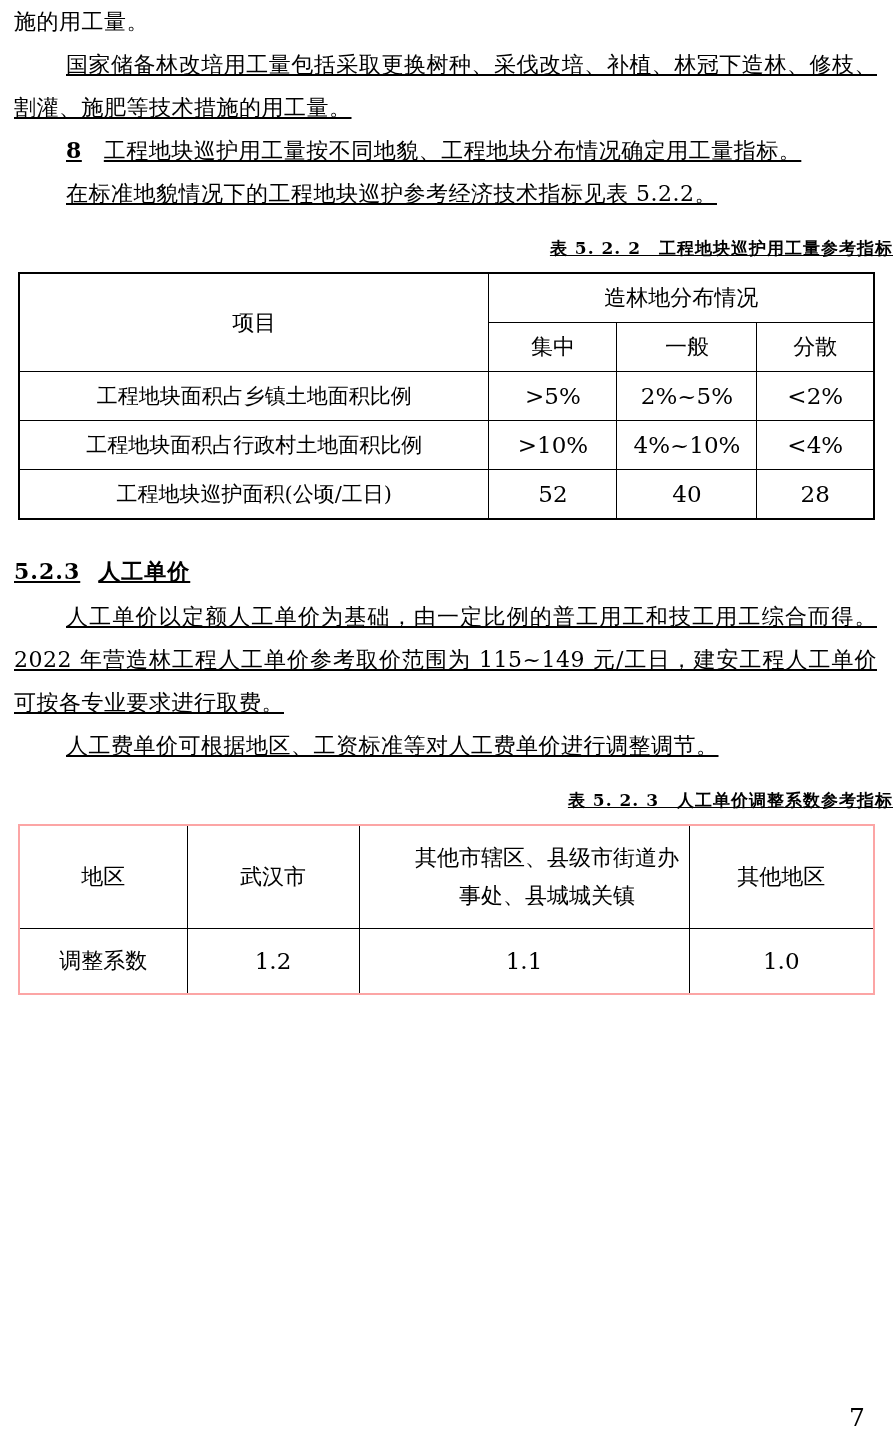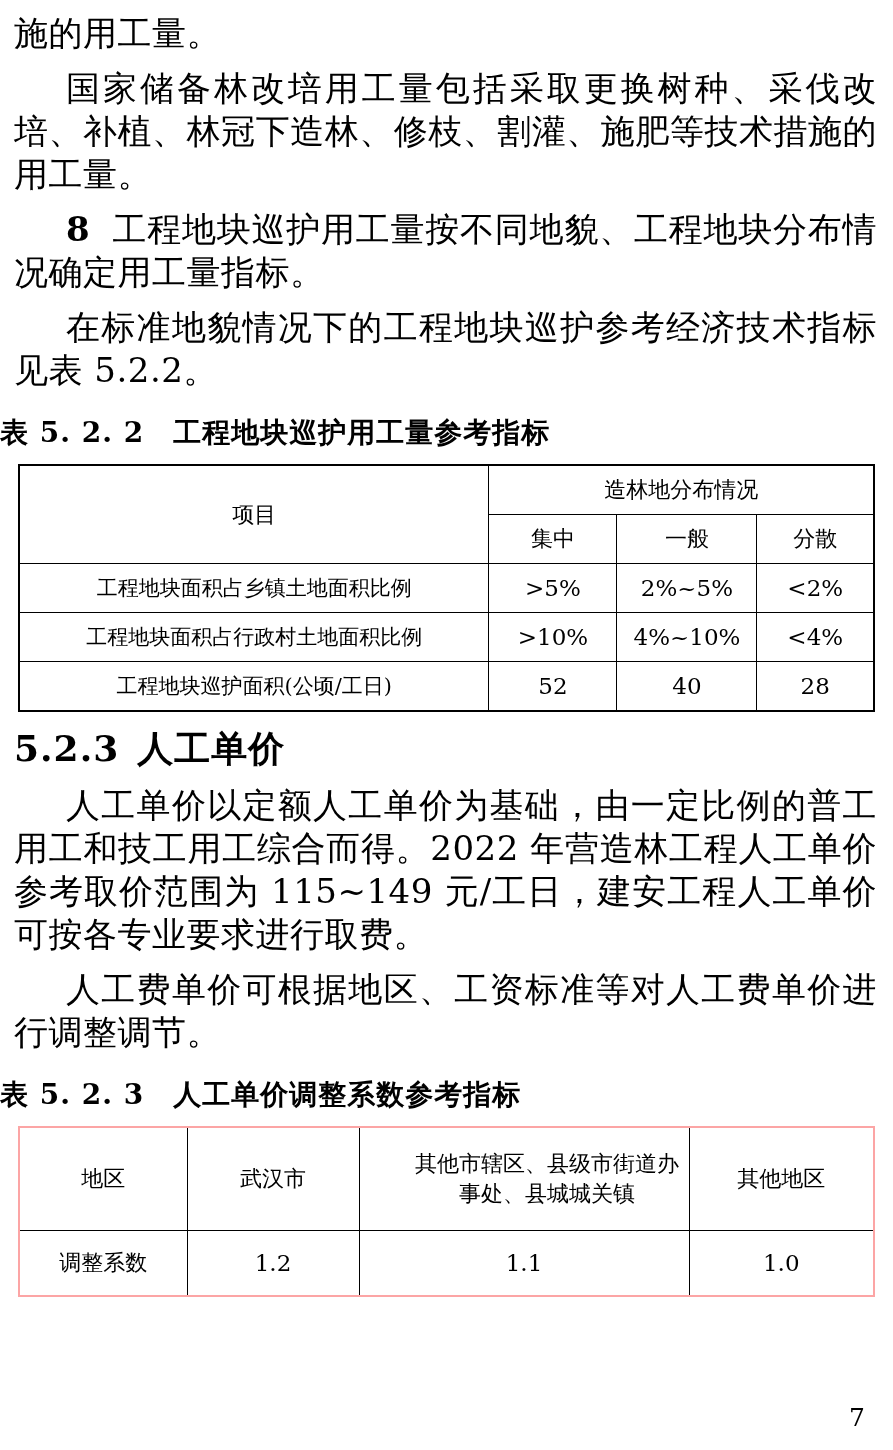--- a/index.html
+++ b/index.html
@@ -16,49 +16,52 @@
     overflow: hidden;
   }
   .page {
     width: 893px;
     height: 1450px;
     padding: 0;
     box-sizing: border-box;
     position: relative;
   }
   .body-text {
-    font-size: 34px;
+    font-size: 22px;
     line-height: 43px;
     letter-spacing: 0.5px;
     text-align: justify;
     margin: 0;
-    padding: 12px 16px 0 14px;
+    padding: 0 16px 0 14px;
   }
   .indent {
     text-indent: 52px;
+    text-decoration: underline;
   }
   .bold-num {
     font-weight: bold;
   }
   .section-head {
-    font-size: 36px;
+    font-size: 22px;
     font-weight: bold;
     line-height: 44px;
-    margin: 14px 0 2px 14px;
+    margin: 29px 0 2px 14px;
     letter-spacing: 1px;
+    text-decoration: underline;
   }
   .section-head .sec-num {
     margin-right: 18px;
   }
   .table-caption {
-    font-size: 28px;
+    font-size: 17px;
     font-weight: bold;
-    text-align: left;
+    text-align: right;
     margin: 22px 0 12px 0;
     letter-spacing: 1px;
+    text-decoration: underline;
   }
   table {
     border-collapse: collapse;
     width: 855px;
     margin: 0 auto;
     table-layout: fixed;
   }
   table.tbl522 {
     border: 2px solid #000;
   }
@@ -78,21 +81,21 @@
     text-align: center;
   }
   .num-cell { font-size: 23px; }
   .page-number {
     position: absolute;
     right: 28px;
     bottom: 18px;
     font-size: 25px;
   }
   .tbl-wrap { padding: 0 0px; }
-  .cell-2line { line-height: 30px; padding-left: 48px; }
+  .cell-2line { line-height: 38px; padding-left: 48px; }
 </style>
 </head>
 <body>
 
 <div class="page">
 
   <p class="body-text">施的用工量。</p>
 
   <p class="body-text indent">国家储备林改培用工量包括采取更换树种、采伐改培、补植、林冠下造林、修枝、割灌、施肥等技术措施的用工量。</p>
 

